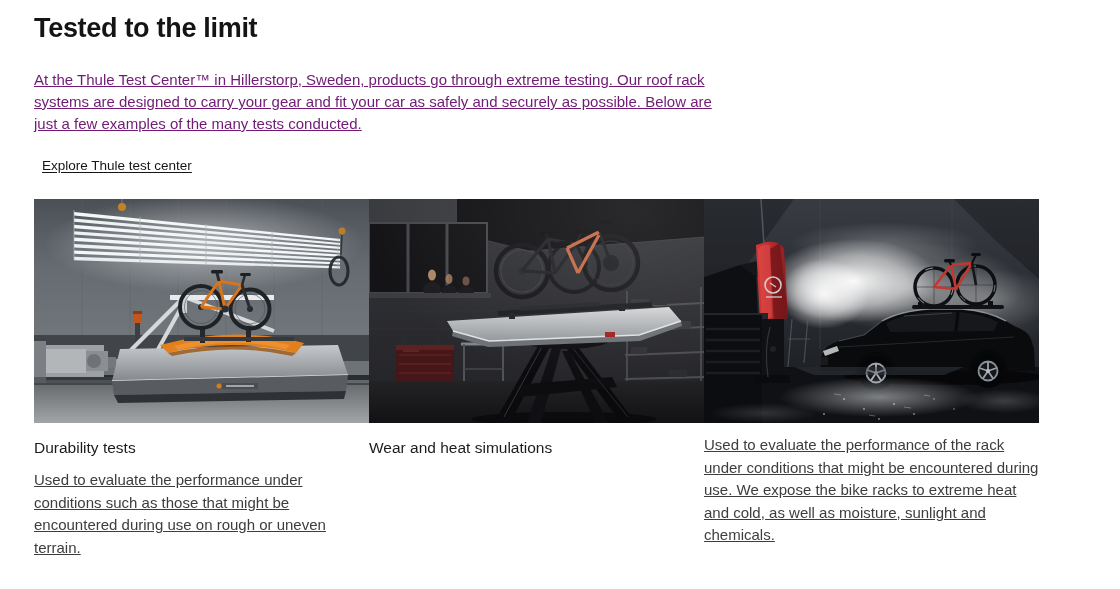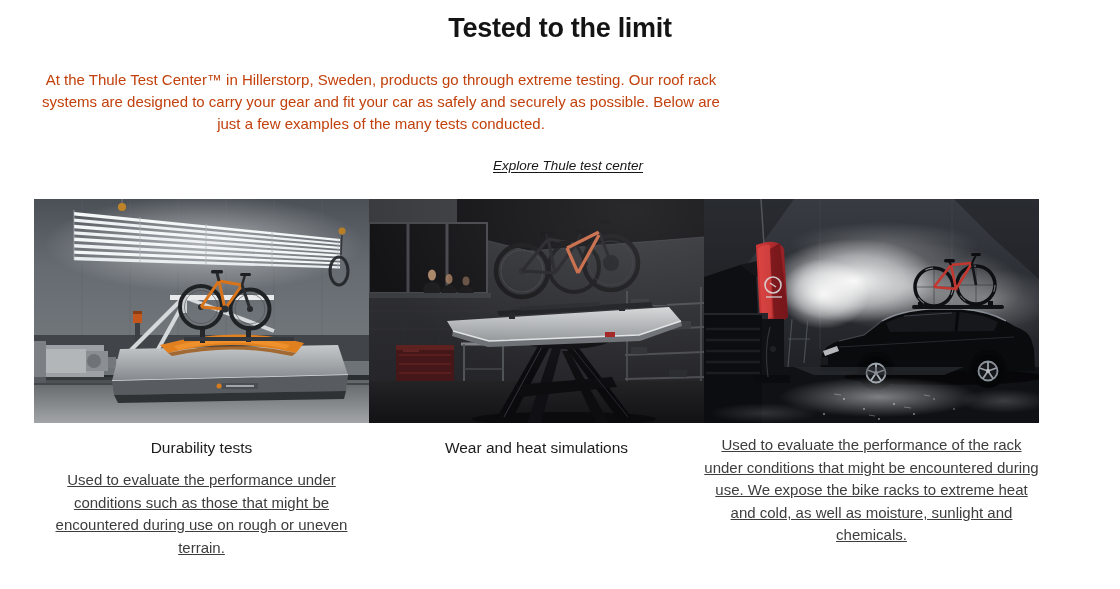--- a/index.html
+++ b/index.html
@@ -4,31 +4,31 @@
 <style>
   * { box-sizing: border-box; }
   html, body { margin: 0; padding: 0; }
   body {
     width: 1120px; height: 589px; overflow: hidden;
     background: #ffffff;
     font-family: "Liberation Sans", sans-serif;
     color: #141414;
     -webkit-font-smoothing: antialiased;
   }
-  .page { padding: 11px 34px 0 34px; text-align: center; }
+  .page { padding: 11px 34px 0 34px; }
   h1.page-title {
     margin: 0 0 24px 0;
     font-size: 27px; line-height: 34px; font-weight: 700;
     letter-spacing: -0.3px; color: #141414;
   }
   p.intro {
     margin: 0 0 21px 0; max-width: 694px;
-    font-size: 15px; line-height: 22px; color: #c2410c;
-  }
-  .link-row { margin: 0 0 25px 16px; font-style: italic; }
+    font-size: 15px; line-height: 22px; color: #701a75; text-decoration: underline;
+  }
+  .link-row { margin: 0 0 25px 8px; }
   a.explore-link {
     font-size: 13.5px; color: #161616; text-decoration: underline;
     text-underline-offset: 2px; cursor: pointer;
   }
   .cards {
     display: grid;
     grid-template-columns: repeat(3, 335px);
   }
   .card { width: 335px; }
   .photo {

